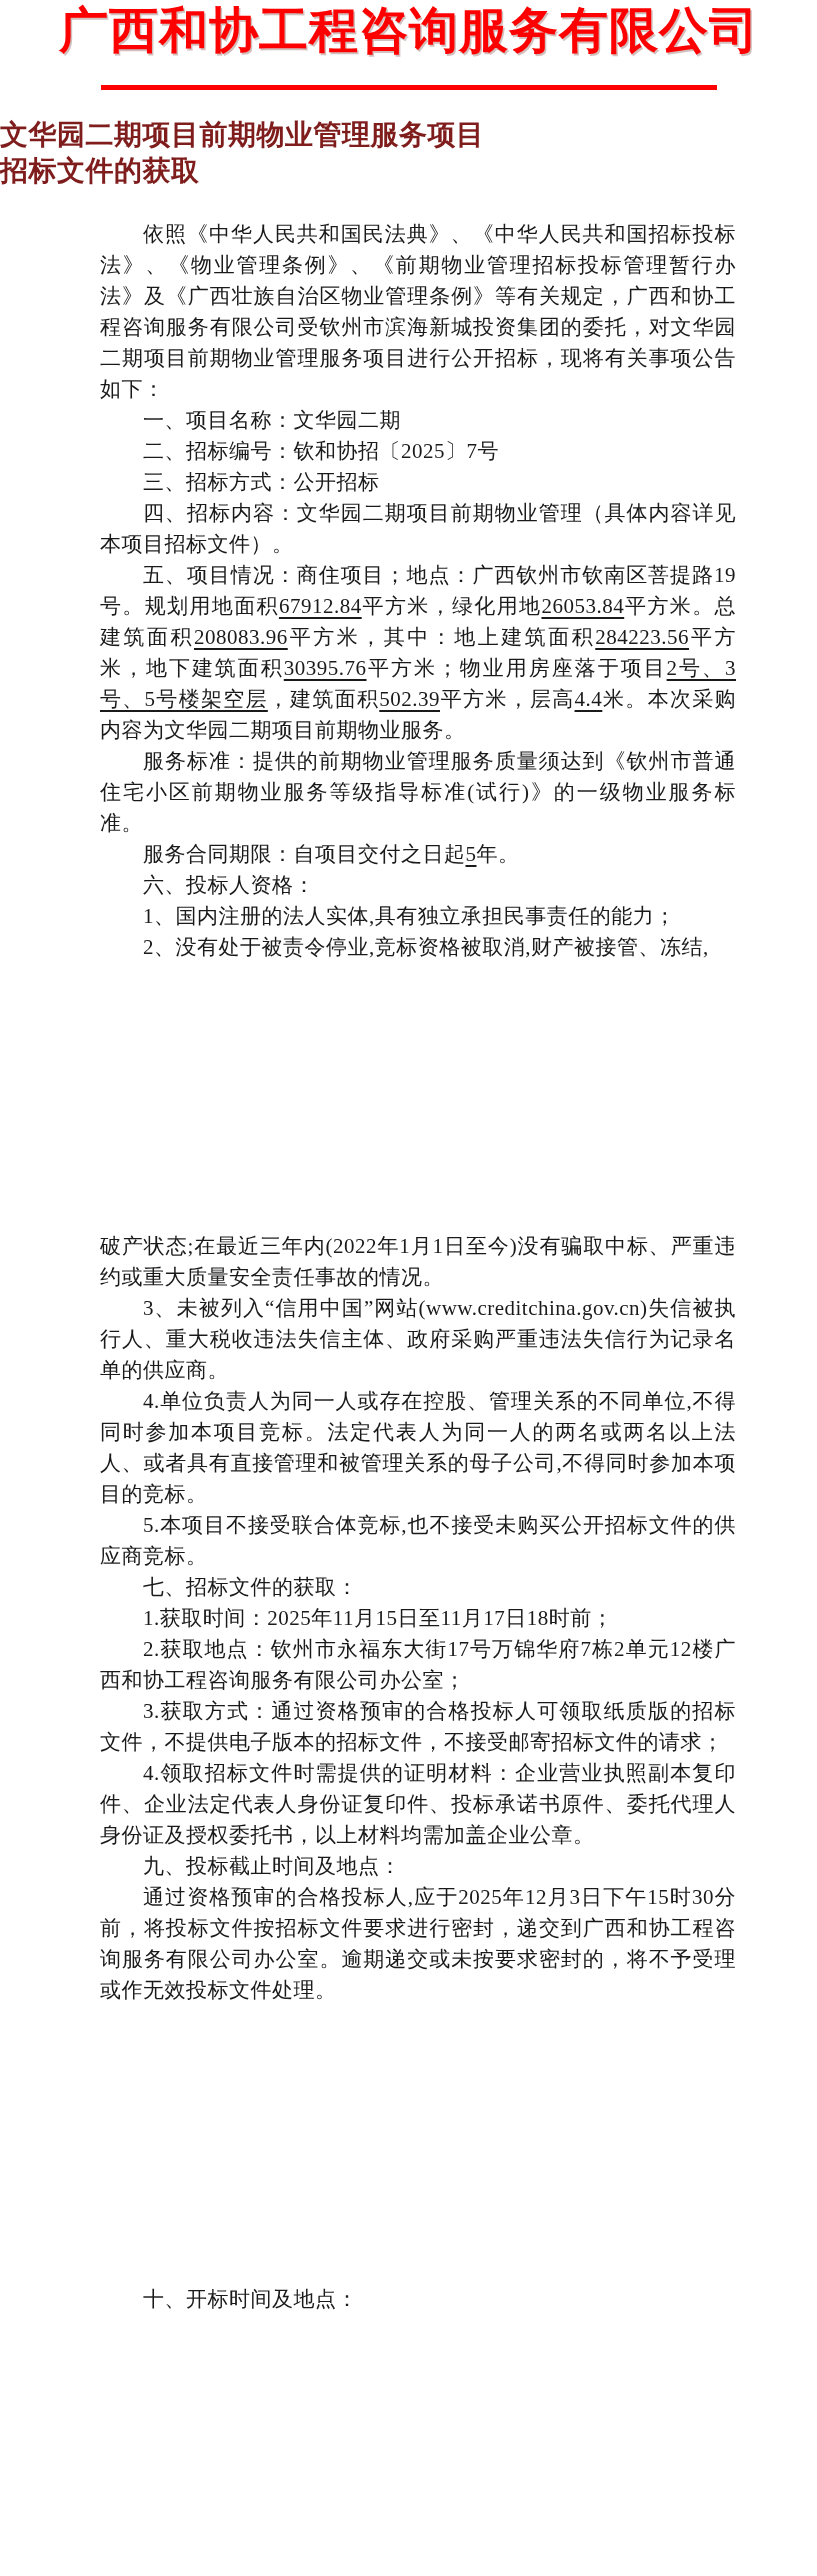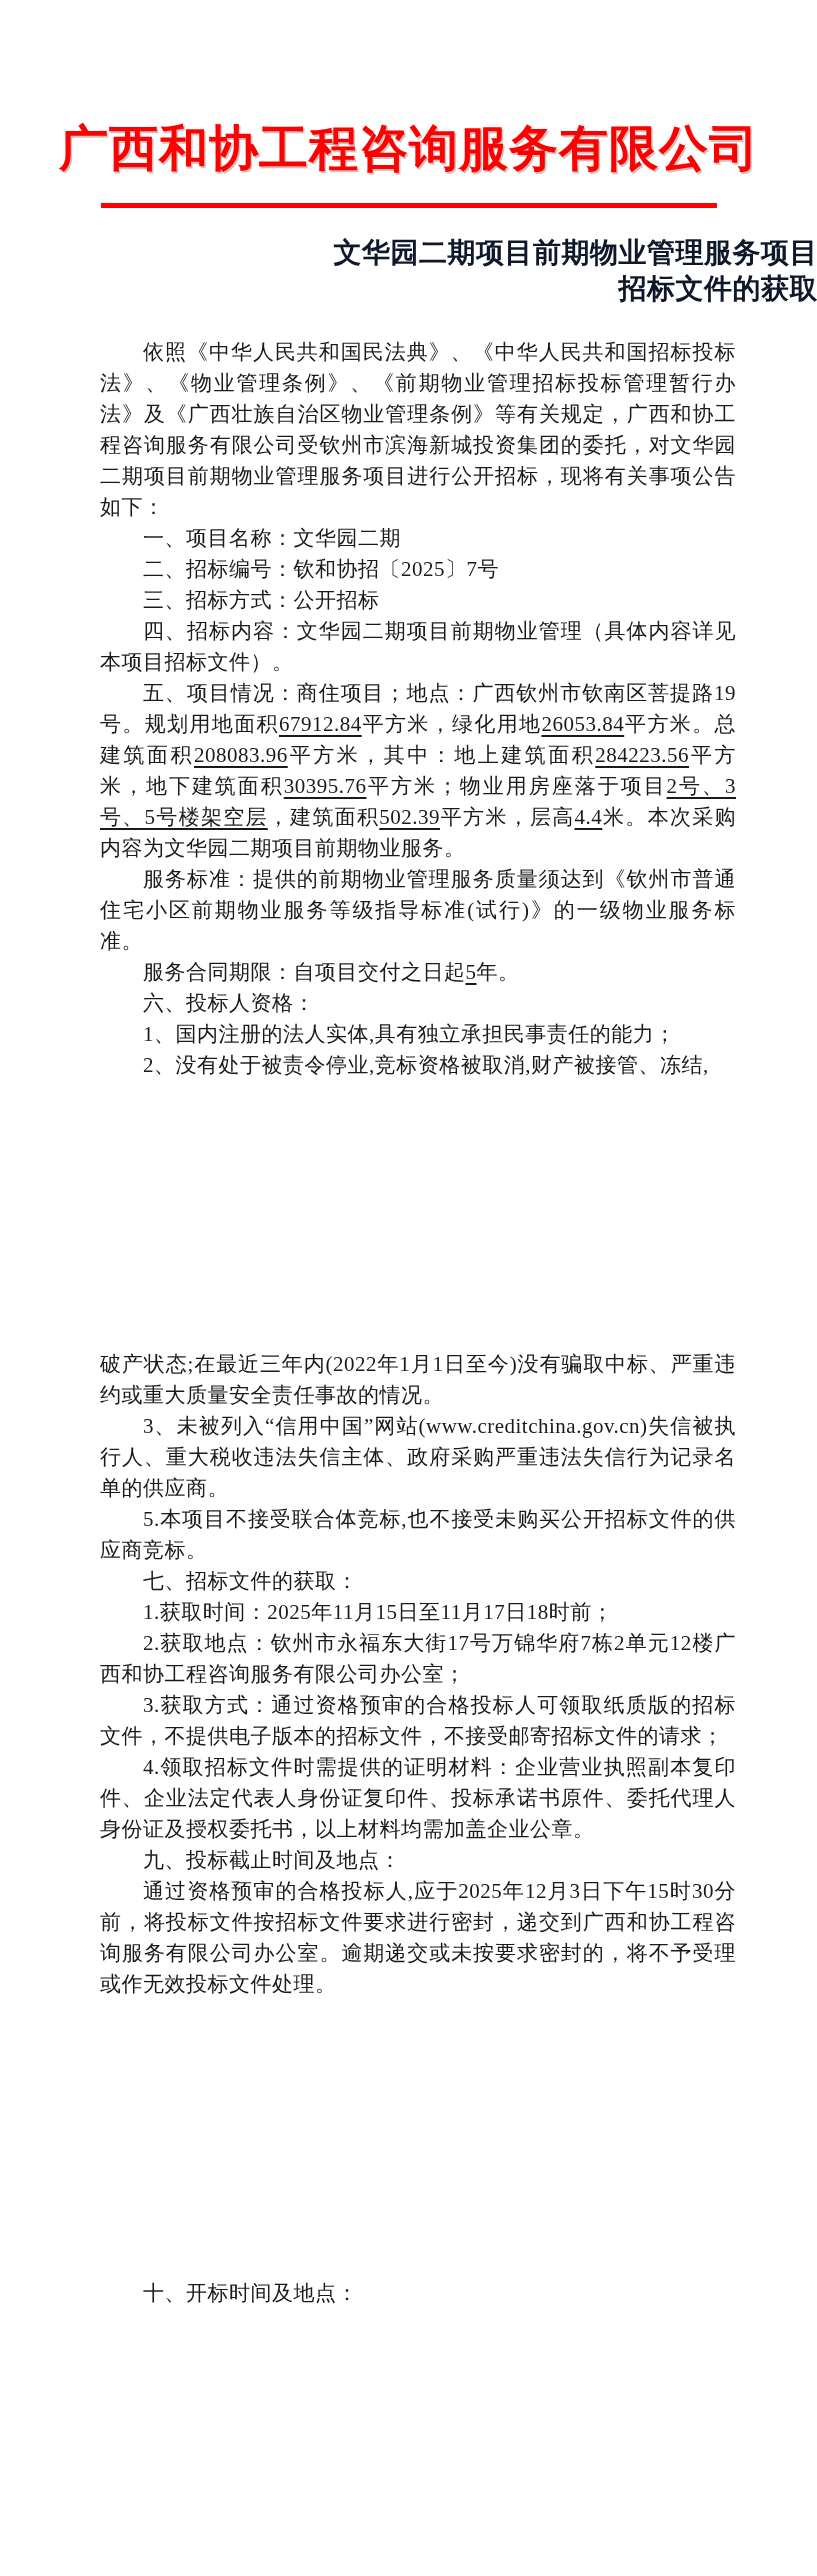--- a/index.html
+++ b/index.html
@@ -7,45 +7,44 @@
     position:relative;
     width:818px;
     height:3470px;
     margin:0 auto;
     background:#ffffff;
     overflow:hidden;
     font-family:"Liberation Serif","DejaVu Serif",serif;
     color:#1a1a1a;
   }
   .company-title{
-    padding-top:118px;
     text-align:center;
     font-family:"Liberation Sans","DejaVu Sans",sans-serif;
     font-weight:bold;
     font-size:49px;
     line-height:61px;
     letter-spacing:1px;
     color:#ff0000;
     text-shadow:1.5px 1.5px 0 rgba(90,30,20,0.28);
     white-space:nowrap;
   }
   .red-line{
     width:616px;
     height:4.6px;
     margin:24px auto 0 auto;
     background:#ff0000;
   }
   .doc-title{
     margin-top:27px;
-    text-align:right;
+    text-align:left;
     font-weight:bold;
     font-size:28px;
     line-height:36px;
     letter-spacing:0.5px;
-    color:#0f172a;
+    color:#7f1d1d;
   }
   .doc-body{
     margin:30px 82px 0 100px;
     font-size:21px;
     line-height:31px;
     letter-spacing:0.5px;
     text-align:justify;
   }
   .doc-body p{
     margin:0;
@@ -80,20 +79,21 @@
       <p><span>四、招标内容：文华园二期项目前期物业管理（具体内容详见本项目招标文件）。</span></p>
       <p><span>五、项目情况：商住项目；地点：广西钦州市钦南区菩提路19号。规划用地面积</span><u>67912.84</u><span>平方米，绿化用地</span><u>26053.84</u><span>平方米。总建筑面积</span><u>208083.96</u><span>平方米，其中：地上建筑面积</span><u>284223.56</u><span>平方米，地下建筑面积</span><u>30395.76</u><span>平方米；物业用房座落于项目</span><u>2号、3号、5号楼架空层</u><span>，建筑面积</span><u>502.39</u><span>平方米，层高</span><u>4.4</u><span>米。本次采购内容为文华园二期项目前期物业服务。</span></p>
       <p><span>服务标准：提供的前期物业管理服务质量须达到《钦州市普通住宅小区前期物业服务等级指导标准(试行)》的一级物业服务标准。</span></p>
       <p><span>服务合同期限：自项目交付之日起</span><u>5</u><span>年。</span></p>
       <p><span>六、投标人资格：</span></p>
       <p><span>1、国内注册的法人实体,具有独立承担民事责任的能力；</span></p>
       <p><span>2、没有处于被责令停业,竞标资格被取消,财产被接管、冻结,</span></p>
       <div class="gap" style="height: 268px;"></div>
       <p class="noindent"><span>破产状态;在最近三年内(2022年1月1日至今)没有骗取中标、严重违约或重大质量安全责任事故的情况。</span></p>
       <p><span>3、未被列入“信用中国”网站(www.creditchina.gov.cn)失信被执行人、重大税收违法失信主体、政府采购严重违法失信行为记录名单的供应商。</span></p>
+      <p><span>4.单位负责人为同一人或存在控股、管理关系的不同单位,不得同时参加本项目竞标。法定代表人为同一人的两名或两名以上法人、或者具有直接管理和被管理关系的母子公司,不得同时参加本项目的竞标。</span></p>
       <p><span>5.本项目不接受联合体竞标,也不接受未购买公开招标文件的供应商竞标。</span></p>
       <p><span>七、招标文件的获取：</span></p>
       <p><span>1.获取时间：2025年11月15日至11月17日18时前；</span></p>
       <p><span>2.获取地点：钦州市永福东大街17号万锦华府7栋2单元12楼广西和协工程咨询服务有限公司办公室；</span></p>
       <p><span>3.获取方式：通过资格预审的合格投标人可领取纸质版的招标文件，不提供电子版本的招标文件，不接受邮寄招标文件的请求；</span></p>
       <p><span>4.领取招标文件时需提供的证明材料：企业营业执照副本复印件、企业法定代表人身份证复印件、投标承诺书原件、委托代理人身份证及授权委托书，以上材料均需加盖企业公章。</span></p>
       <p><span>九、投标截止时间及地点：</span></p>
       <p><span>通过资格预审的合格投标人,应于2025年12月3日下午15时30分前，将投标文件按招标文件要求进行密封，递交到广西和协工程咨询服务有限公司办公室。逾期递交或未按要求密封的，将不予受理或作无效投标文件处理。</span></p>
       <div class="gap" style="height: 278px;"></div>
       <p><span>十、开标时间及地点：</span></p>

